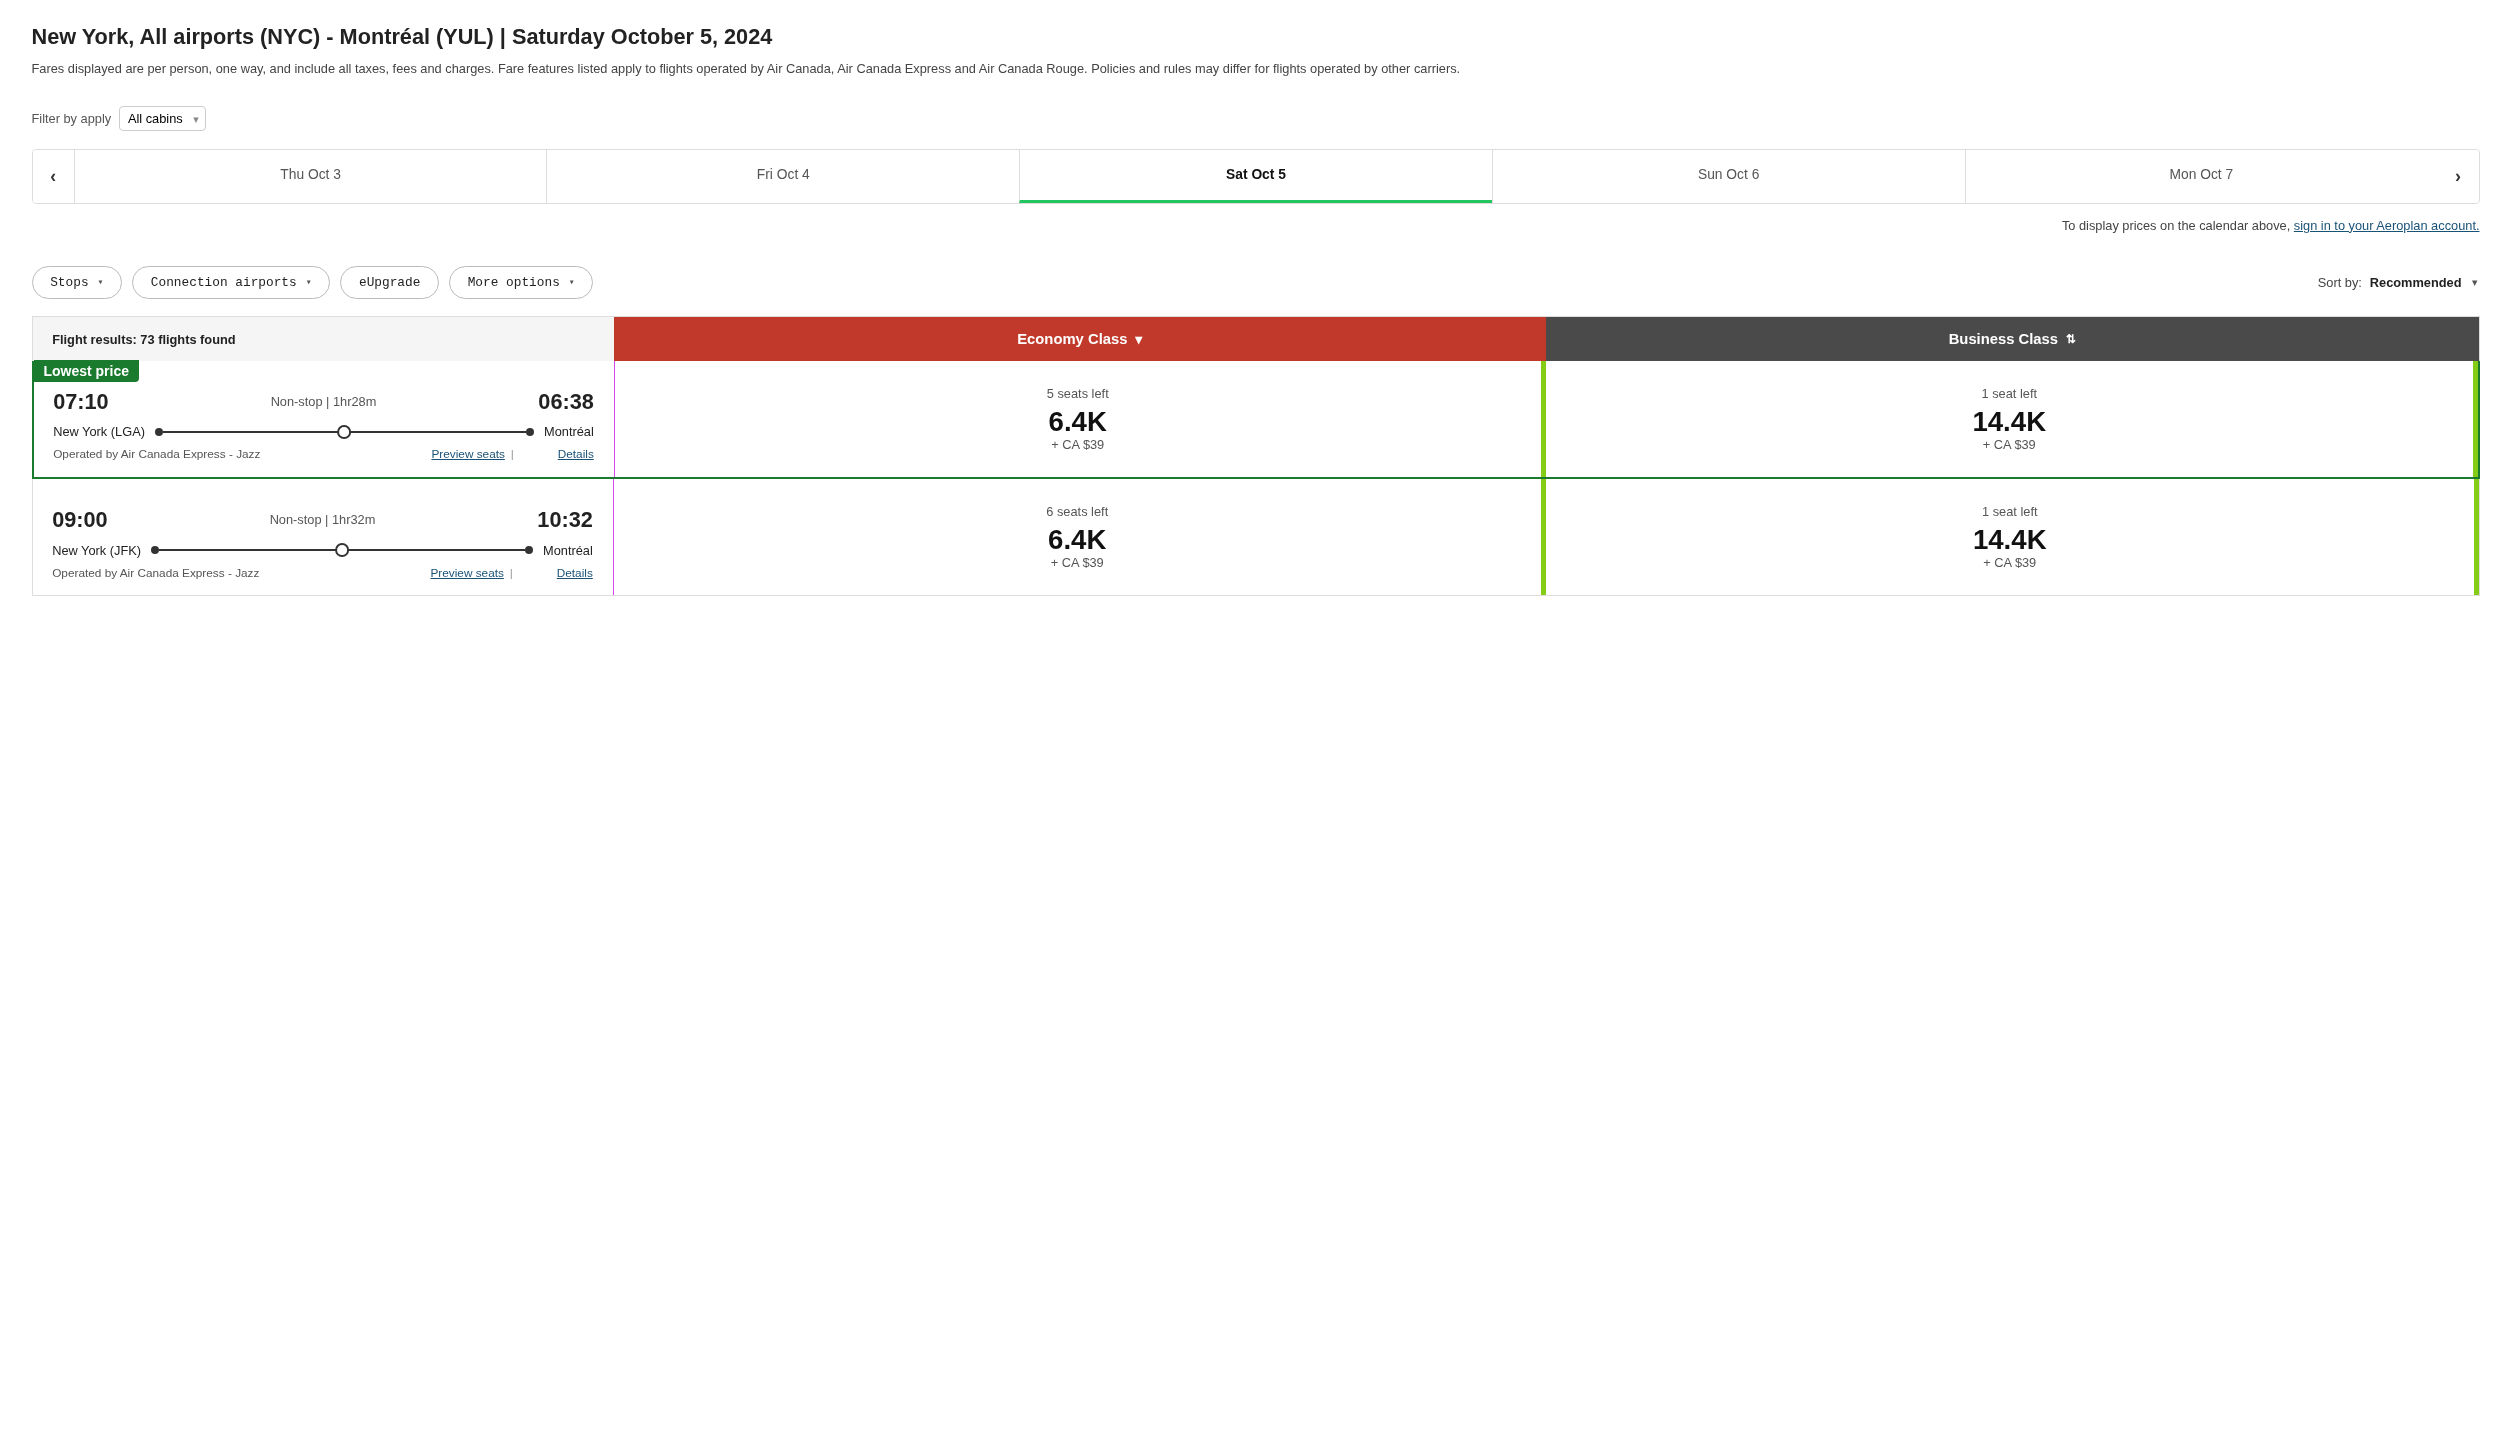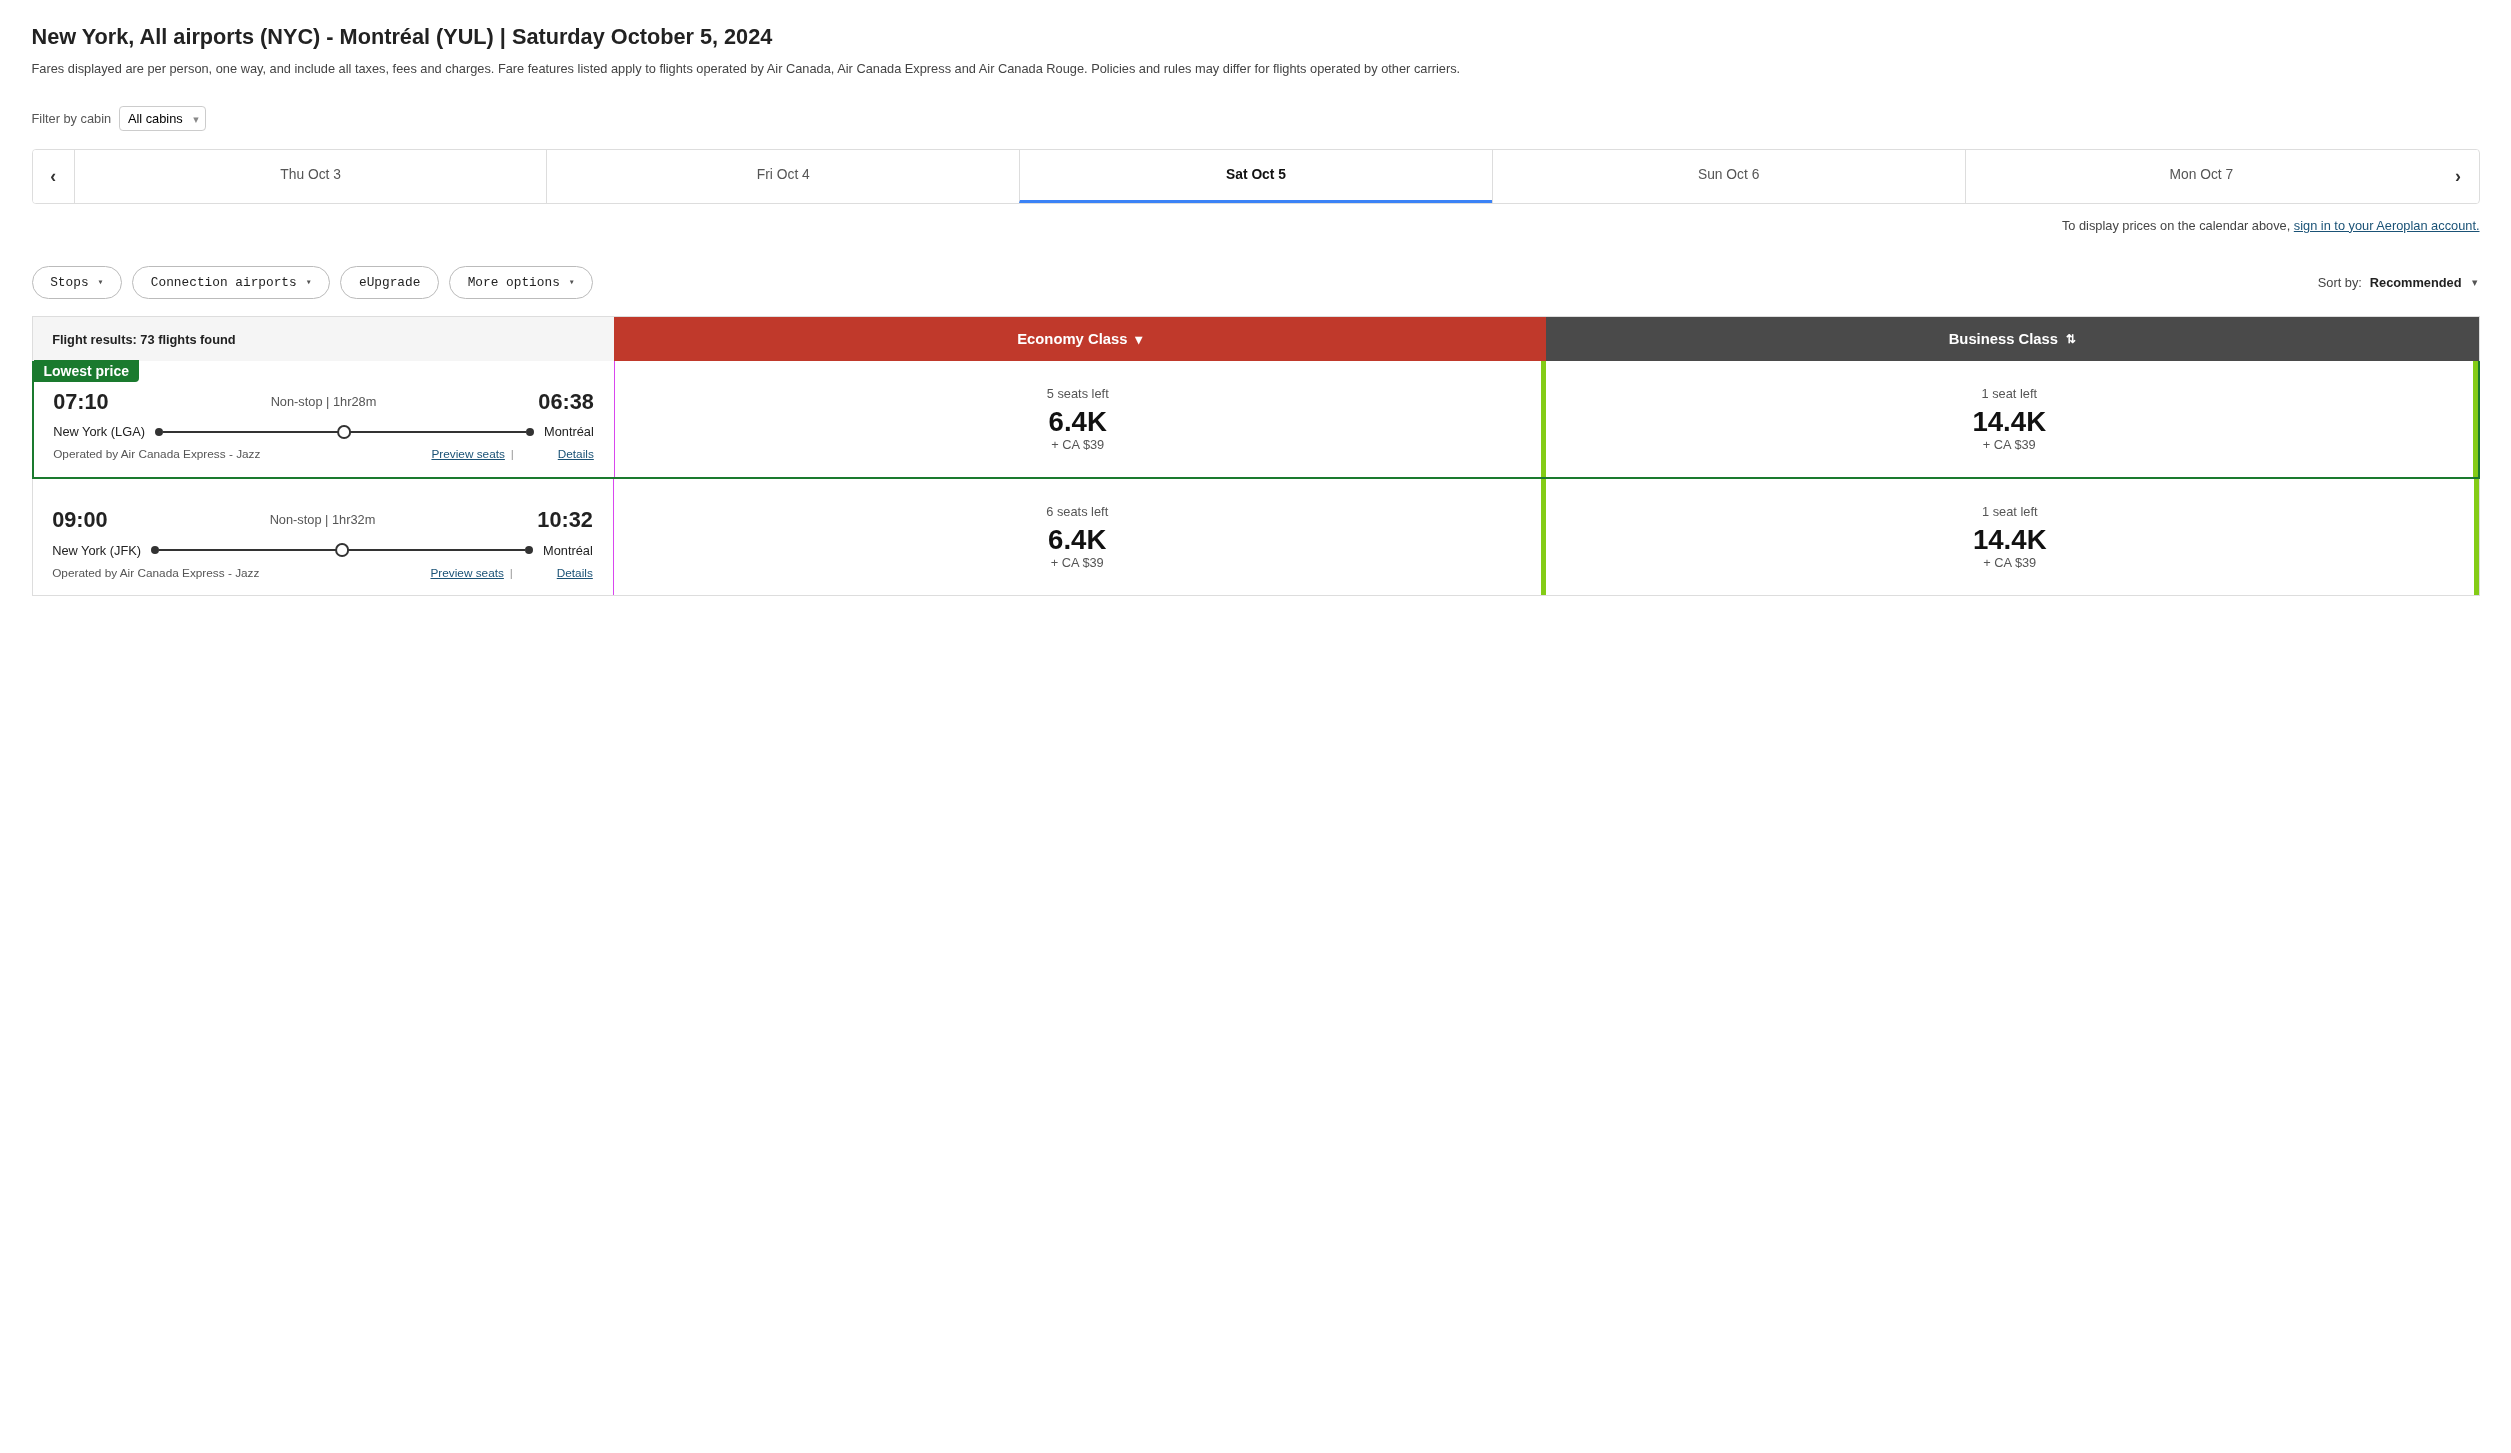--- a/index.html
+++ b/index.html
@@ -84,21 +84,21 @@
       border-left: 1px solid #ddd;
       cursor: pointer;
       font-size: 13.8px;
       color: #555;
       background: #fff;
     }
     .cal-day.active {
       background: #fff;
       color: #111;
       font-weight: 700;
-      border-bottom: 3px solid #3b82f6;
+      border-bottom: 3px solid #22c55e;
       position: relative;
     }
 
     .aeroplan-note {
       text-align: right;
       font-size: 12.8px;
       color: #444;
       margin-bottom: 33px;
     }
     .aeroplan-note a {
@@ -337,21 +337,21 @@
     .dropdown-arrow { font-size: 9.9px; color: #555; }
     .sort-up-down { font-size: 11.8px; }
   </style>
 </head>
 <body>
 
 <h1>New York, All airports (NYC) - Montréal (YUL)  |  Saturday October 5, 2024</h1>
 <p class="subtitle">Fares displayed are per person, one way, and include all taxes, fees and charges. Fare features listed apply to flights operated by Air Canada, Air Canada Express and Air Canada Rouge. Policies and rules may differ for flights operated by other carriers.</p>
 
 <div class="filter-row">
-  <span class="filter-label">Filter by cabin</span>
+  <span class="filter-label">Filter by apply</span>
   <div class="filter-select-wrap">
     <select class="filter-select">
       <option>All cabins</option>
       <option>Economy</option>
       <option>Business</option>
     </select>
   </div>
 </div>
 
 <div class="calendar-nav">

